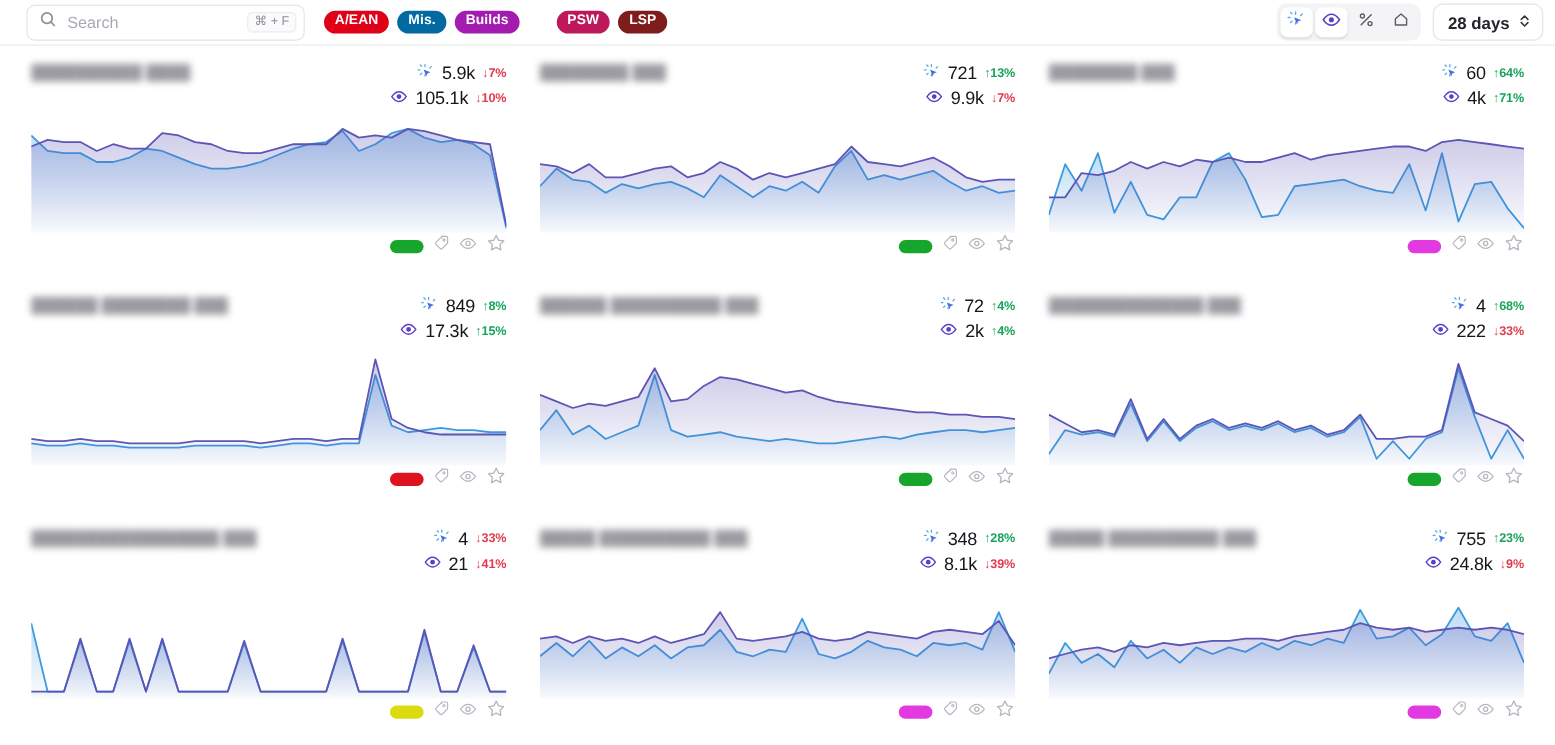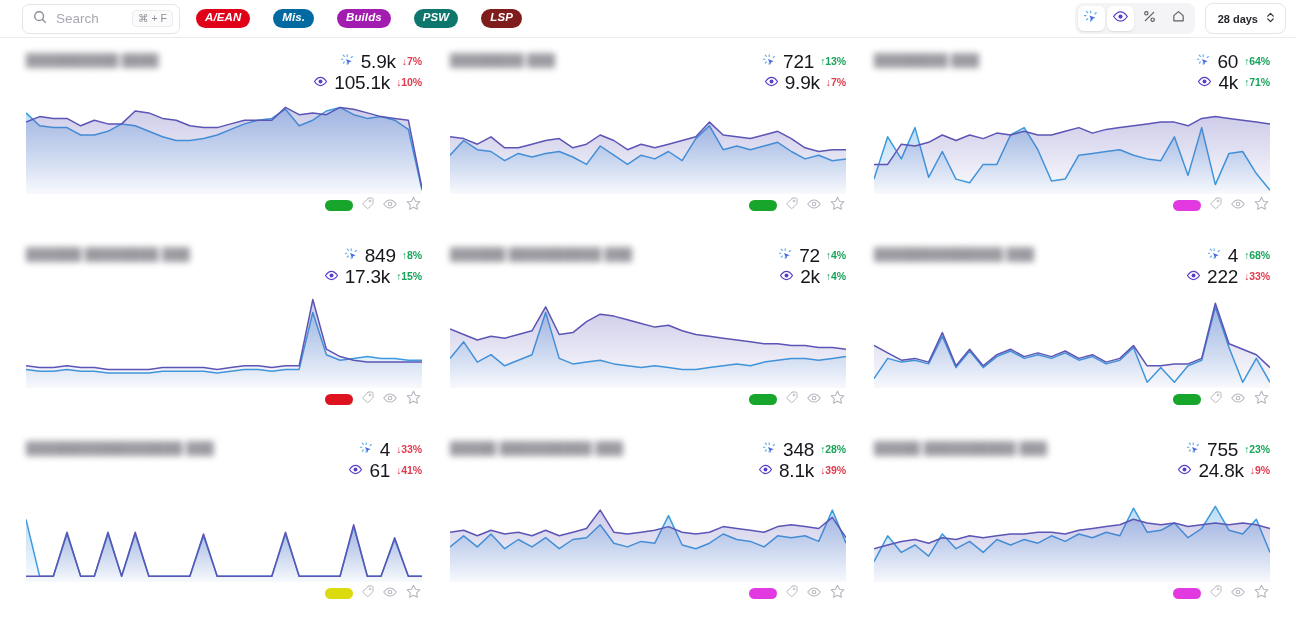--- a/index.html
+++ b/index.html
@@ -17,21 +17,21 @@
     display: flex;
     align-items: center;
     padding: 0 10px 0 22px;
     border-bottom: 1px solid #ececf0;
     background: #fff;
     position: relative;
   }
   .search-box {
     display: flex;
     align-items: center;
-    width: 158px;
+    width: 232px;
     height: 30px;
     border: 1px solid #e4e4e9;
     border-radius: 7px;
     padding: 0 6px 0 10px;
     background: #fff;
   }
   .search-icon { flex: 0 0 auto; display:block; margin-right: 7px; }
   .search-input {
     border: none; outline: none;
     font-size: 13.5px;
@@ -46,21 +46,21 @@
     font-size: 10.5px;
     color: #8d8d99;
     border: 1px solid #ececf0;
     background: #fbfbfc;
     border-radius: 4px;
     padding: 2px 5px;
     white-space: nowrap;
     line-height: 1;
   }
 
-  .tag-row { display: flex; align-items: center; gap: 23px; margin-left: 16px; font-style: italic; }
+  .tag-row { display: flex; align-items: center; gap: 7px; margin-left: 16px; }
   .tag {
     color: #fff;
     font-size: 11.5px;
     font-weight: 700;
     border-radius: 999px;
     padding: 2.5px 9px 3.5px;
     line-height: 1.15;
     letter-spacing: .1px;
     white-space: nowrap;
   }
@@ -87,21 +87,21 @@
     background: transparent;
   }
   .icon-btn.active { background: #ffffff; box-shadow: 0 1px 2px rgba(16,16,30,.10); }
 
   .days-select {
     display: flex; align-items: center; gap: 7px;
     height: 31px;
     border: 1px solid #e4e4e9;
     border-radius: 8px;
     padding: 0 9px 0 12px;
-    font-size: 11px;
+    font-size: 14px;
     font-weight: 700;
     color: #24242c;
     background: #fff;
     cursor: pointer;
   }
 
   
   .grid {
     display: grid;
     grid-template-columns: repeat(3, 1fr);
@@ -131,21 +131,21 @@
     user-select: none;
   }
   .stats { display: flex; flex-direction: column; align-items: flex-end; gap: 2px; }
   .stat-line {
     display: flex;
     align-items: center;
     gap: 6px;
     line-height: 1;
   }
   .stat-val {
-    font-size: 19px;
+    font-size: 15px;
     color: #16161c;
     font-weight: 400;
     letter-spacing: -.2px;
   }
   .delta { font-size: 10.5px; font-weight: 700; letter-spacing: -.1px; }
   .delta.up { color: #18a45b; }
   .delta.down { color: #e13b4e; }
 
   .chart-wrap {
     position: absolute;
@@ -183,21 +183,21 @@
       </svg>
     </span>
     <input class="search-input" type="text" placeholder="Search" style="">
     <span class="kbd">⌘ + F</span>
   </div>
 
   <div class="tag-row">
     <span class="tag" style="background: rgb(224, 0, 24);">A/EAN</span>
     <span class="tag" style="background: #0369a1;">Mis.</span>
     <span class="tag" style="background: #a21caf;">Builds</span>
-    <span class="tag" style="background: #0f766e;">PSW</span>
+    <span class="tag" style="background: #be185d; margin-left: 24px;">PSW</span>
     <span class="tag" style="background: #7f1d1d;">LSP</span>
   </div>
 
   <div class="header-right">
     <div class="icon-group">
 
       <div class="icon-btn active">
         <span>
           <svg width="16" height="16" viewBox="0 0 18 18" fill="none">
             <path d="M7.2 7.2 L14 9.9 L11 11 L9.9 14 Z" fill="#4a6ee0"></path>
@@ -669,21 +669,21 @@
           <span class="stat-val">4</span>
           <span class="delta down">↓33%</span>
         </div>
         <div class="stat-line">
           <span>
             <svg width="15" height="15" viewBox="0 0 20 20" fill="none">
               <path d="M2 10c2.6-3.7 5.2-5.4 8-5.4S15.4 6.3 18 10c-2.6 3.7-5.2 5.4-8 5.4S4.6 13.7 2 10Z" stroke="#5b3ec8" stroke-width="1.6"></path>
               <circle cx="10" cy="10" r="2.6" fill="#5b3ec8"></circle>
             </svg>
           </span>
-          <span class="stat-val">61</span>
+          <span class="stat-val">21</span>
           <span class="delta down">↓41%</span>
         </div>
       </div>
     </div>
 
     <div class="chart-wrap">
         <svg viewBox="0 0 400 100" preserveAspectRatio="none">
           <defs>
             <linearGradient id="gv6" x1="0" y1="0" x2="0" y2="1">
               <stop offset="0%" stop-color="#5b55b5" stop-opacity="0.30"></stop>

